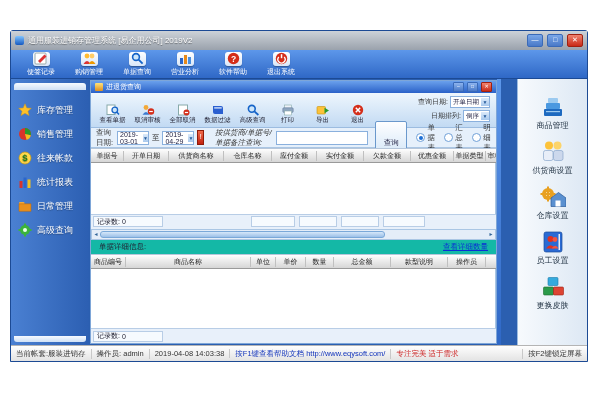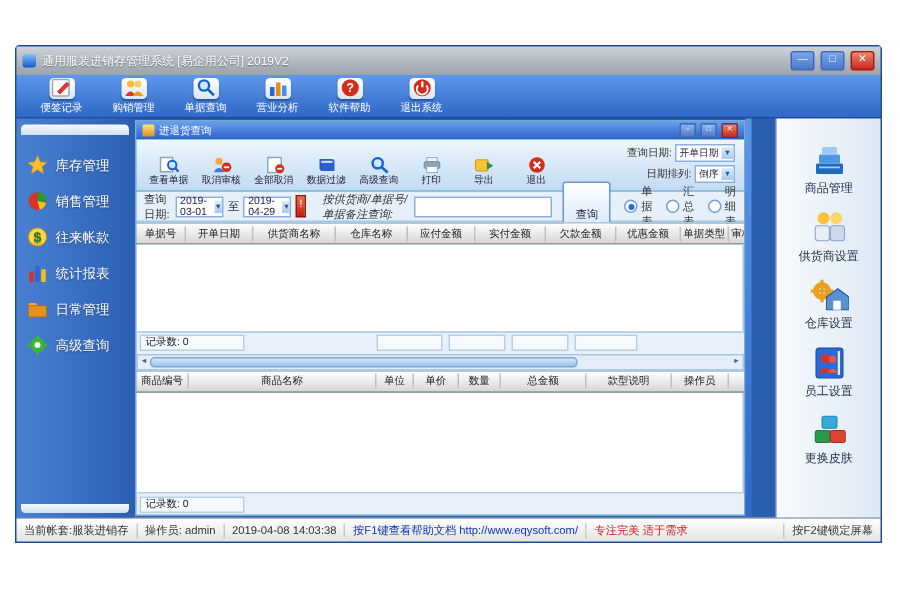--- a/index.html
+++ b/index.html
@@ -387,20 +387,24 @@
         <span class="sum-box" style="left:250px;width:38px"></span>
         <span class="sum-box" style="left:292px;width:42px"></span>
       </div>
 
       <div class="hscroll">
         <span class="hs-arr" style="left:0">◄</span>
         <span class="hs-thumb"></span>
         <span class="hs-arr" style="right:0">►</span>
       </div>
 
+      <div class="detail-row">
+        <span>单据详细信息:</span>
+        <span class="detail-link">查看详细数量</span>
+      </div>
 
       <div class="grid-head">
         <span class="gh-cell" style="width:35px">商品编号</span>
         <span class="gh-cell" style="width:125px">商品名称</span>
         <span class="gh-cell" style="width:25px">单位</span>
         <span class="gh-cell" style="width:30px">单价</span>
         <span class="gh-cell" style="width:28px">数量</span>
         <span class="gh-cell" style="width:57px">总金额</span>
         <span class="gh-cell" style="width:57px">款型说明</span>
         <span class="gh-cell" style="width:38px">操作员</span>

